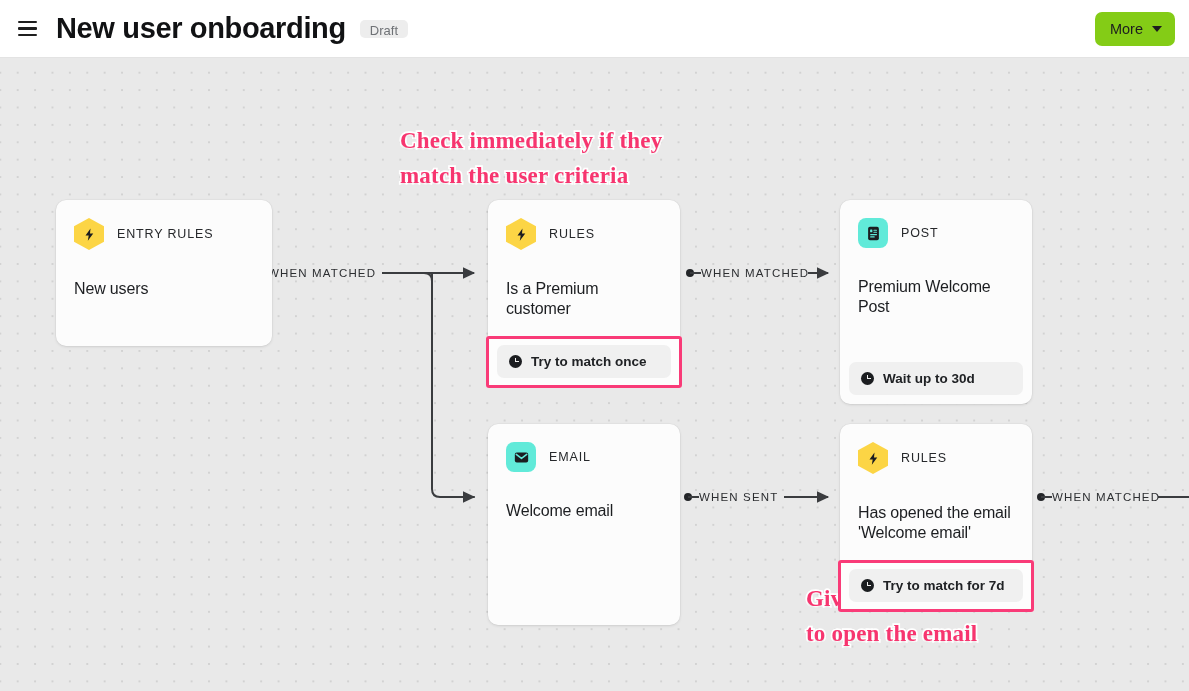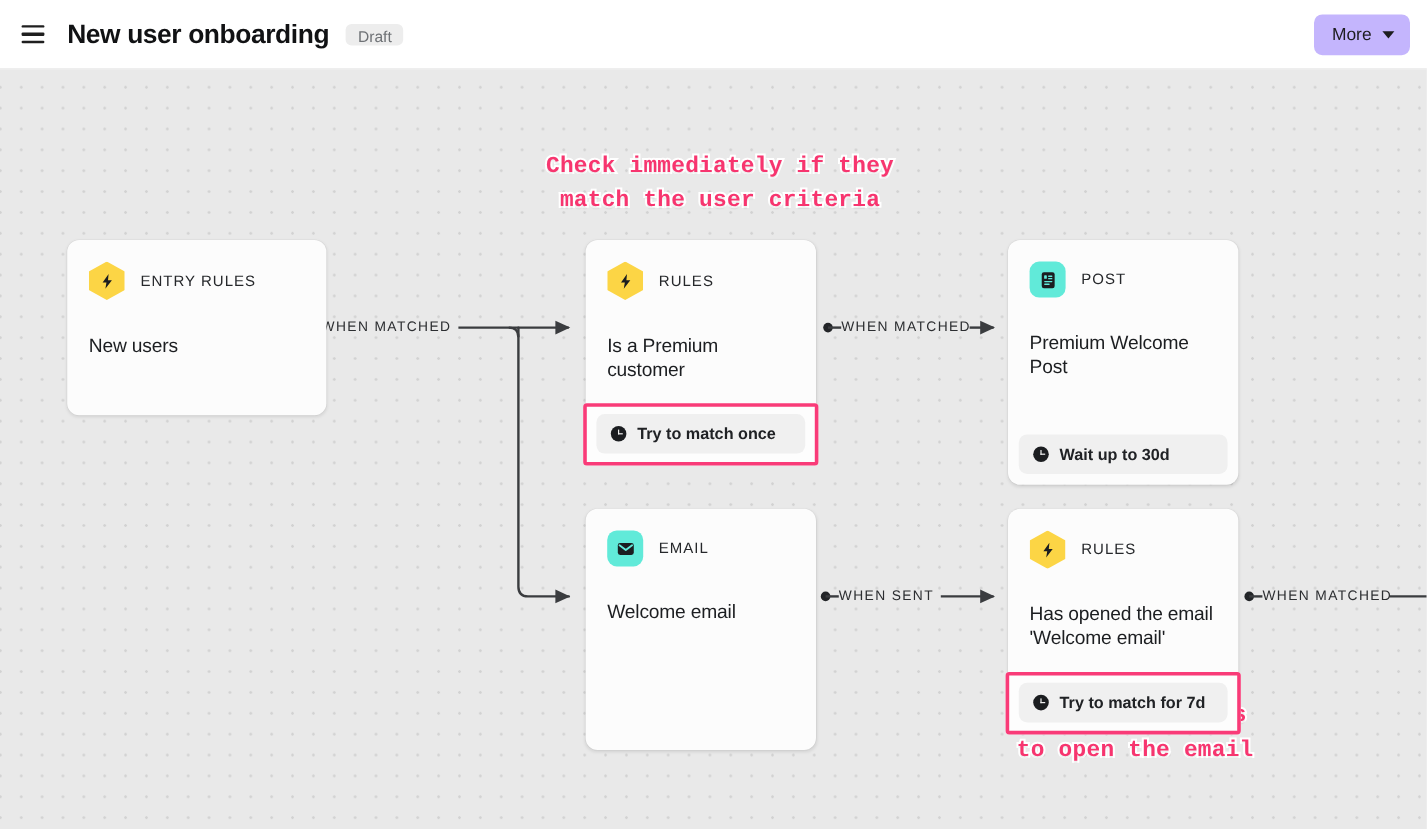--- a/index.html
+++ b/index.html
@@ -28,40 +28,40 @@
     justify-content: center; gap: 4px;
     cursor: pointer;
     flex: 0 0 auto;
     padding: 0 2px;
   }
   .hamburger span {
     display: block; height: 2.4px; width: 19px;
     background: #1f1f1f; border-radius: 1px;
   }
   .page-title {
-    font-size: 22px;
+    font-size: 29px;
     font-weight: 700;
     color: #111214;
     letter-spacing: -0.35px;
     margin-left: 16px;
     white-space: nowrap;
   }
   .status-badge {
     margin-left: 14px;
     background: #ededed;
     color: #6f7276;
     font-size: 13px;
     padding: 4px 10px 1px;
     border-radius: 5px;
     line-height: 1;
     white-space: nowrap;
   }
   .header-spacer { flex: 1 1 auto; }
   .more-button {
-    background: #c4b5fd;
+    background: #84cc16;
     border: none;
     border-radius: 7px;
     font-size: 14.5px;
     color: #1d1d1f;
     padding: 9px 13px 9px 15px;
     display: flex; align-items: center; gap: 9px;
     cursor: pointer;
     font-family: inherit;
   }
   .caret-down {
@@ -189,27 +189,26 @@
     letter-spacing: 1.15px;
     color: #2c2e31;
     text-transform: uppercase;
     white-space: nowrap;
     font-weight: 400;
   }
 
   
   .annotation {
     position: absolute;
-    font-family: Liberation Mono, monospace;
+    font-family: Liberation Serif, serif;
     font-weight: 700;
-    font-size: 19px;
+    font-size: 23px;
     line-height: 1.5;
     color: #f7356f;
     letter-spacing: 0.2px;
-    text-align: center;
     white-space: pre;
     -webkit-text-stroke: 3.4px #ffffff;
     paint-order: stroke fill;
     text-shadow: 0 2px 1px rgba(0,0,0,0.07);
   }
 </style>
 </head>
 <body>
 
 <div class="header">

